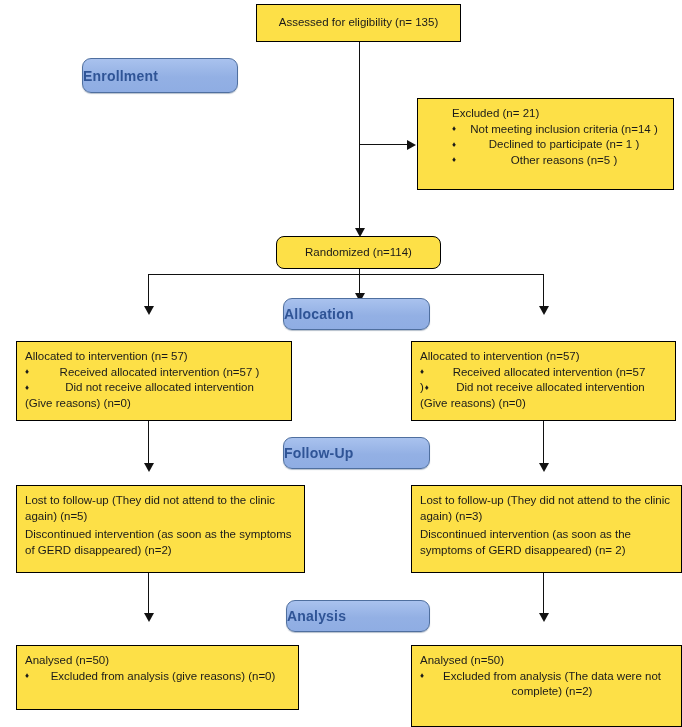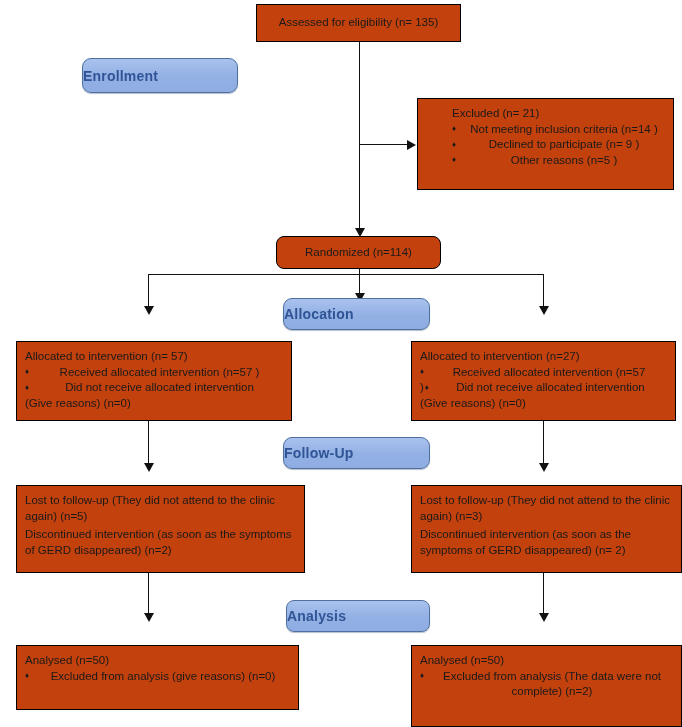--- a/index.html
+++ b/index.html
@@ -12,21 +12,21 @@
     width: 682px;
     height: 727px;
     background: #ffffff;
     font-family: "Liberation Sans", sans-serif;
     overflow: hidden;
   }
   .box {
     position: absolute;
     box-sizing: border-box;
     border: 1px solid #000000;
-    background: #c2410c;
+    background: #fde047;
     color: #1a1a1a;
     font-size: 11.5px;
     line-height: 15.5px;
     padding: 7px 8px 6px 8px;
   }
   .box .title {
     white-space: nowrap;
   }
   .box.center-title {
     display: flex;
@@ -120,21 +120,21 @@
   <div class="vline" style="left:359px; top:42px; height:193px;"></div>
   <div class="arrow-down" style="left:355px; top:228px;"></div>
 
   <div class="hline" style="left:359px; top:144px; width:50px;"></div>
   <div class="arrow-right" style="left:407px; top:140px;"></div>
 
   <div class="box" style="left:417px; top:98px; width:257px; height:92px;padding-left:34px;">
     <div class="para">Excluded (n= 21)</div>
     <ul class="bullets">
       <li>Not meeting inclusion criteria (n=14  )</li>
-      <li>Declined to participate (n= 9 )</li>
+      <li>Declined to participate (n= 1 )</li>
       <li>Other reasons (n=5 )</li>
     </ul>
   </div>
 
   <div class="box center-title" style="left:276px; top:236px; width:165px; height:33px;border-radius:8px;">
     <span class="title">Randomized (n=114)</span>
   </div>
 
   <div class="vline" style="left:359px; top:269px; height:6px;"></div>
   <div class="hline" style="left:148px; top:274px; width:396px;"></div>
@@ -155,21 +155,21 @@
   <div class="box" style="left:16px; top:341px; width:276px; height:80px;">
     <div class="para">Allocated to intervention  (n= 57)</div>
     <ul class="bullets">
       <li>Received  allocated intervention  (n=57  )</li>
       <li class="tight">Did not receive allocated intervention</li>
     </ul>
     <div class="para" style="margin-top:0;">(Give reasons) (n=0)</div>
   </div>
 
   <div class="box" style="left:411px; top:341px; width:265px; height:80px;">
-    <div class="para">Allocated to intervention  (n=27)</div>
+    <div class="para">Allocated to intervention  (n=57)</div>
     <ul class="bullets">
       <li>Received  allocated intervention  (n=57</li>
     </ul>
     <div class="para" style="margin-top:0; display:flex; gap:1px;">
       <span>)</span>
       <ul class="bullets tight" style="flex:1;">
         <li>Did not receive allocated intervention</li>
       </ul>
     </div>
     <div class="para" style="margin-top:0;">(Give reasons) (n=0)</div>
@@ -194,21 +194,21 @@
     <div class="para">Lost to follow-up  (They did not attend to the clinic again) (n=3)</div>
     <div class="para">Discontinued intervention  (as soon as the symptoms of GERD disappeared)  (n= 2)</div>
   </div>
 
   <div class="vline" style="left:148px; top:573px; height:46px;"></div>
   <div class="arrow-down" style="left:144px; top:613px;"></div>
 
   <div class="vline" style="left:543px; top:573px; height:46px;"></div>
   <div class="arrow-down" style="left:539px; top:613px;"></div>
 
-  <div class="stage" style="left:286px; top:600px; width:144px; height:32px;border-radius:8px;">
+  <div class="stage" style="left:286px; top:600px; width:144px; height:32px;">
     <span>Analysis</span>
   </div>
 
   <div class="box" style="left:16px; top:645px; width:283px; height:65px;">
     <div class="para">Analysed (n=50)</div>
     <ul class="bullets">
       <li>Excluded from analysis (give reasons)  (n=0)</li>
     </ul>
   </div>
 

